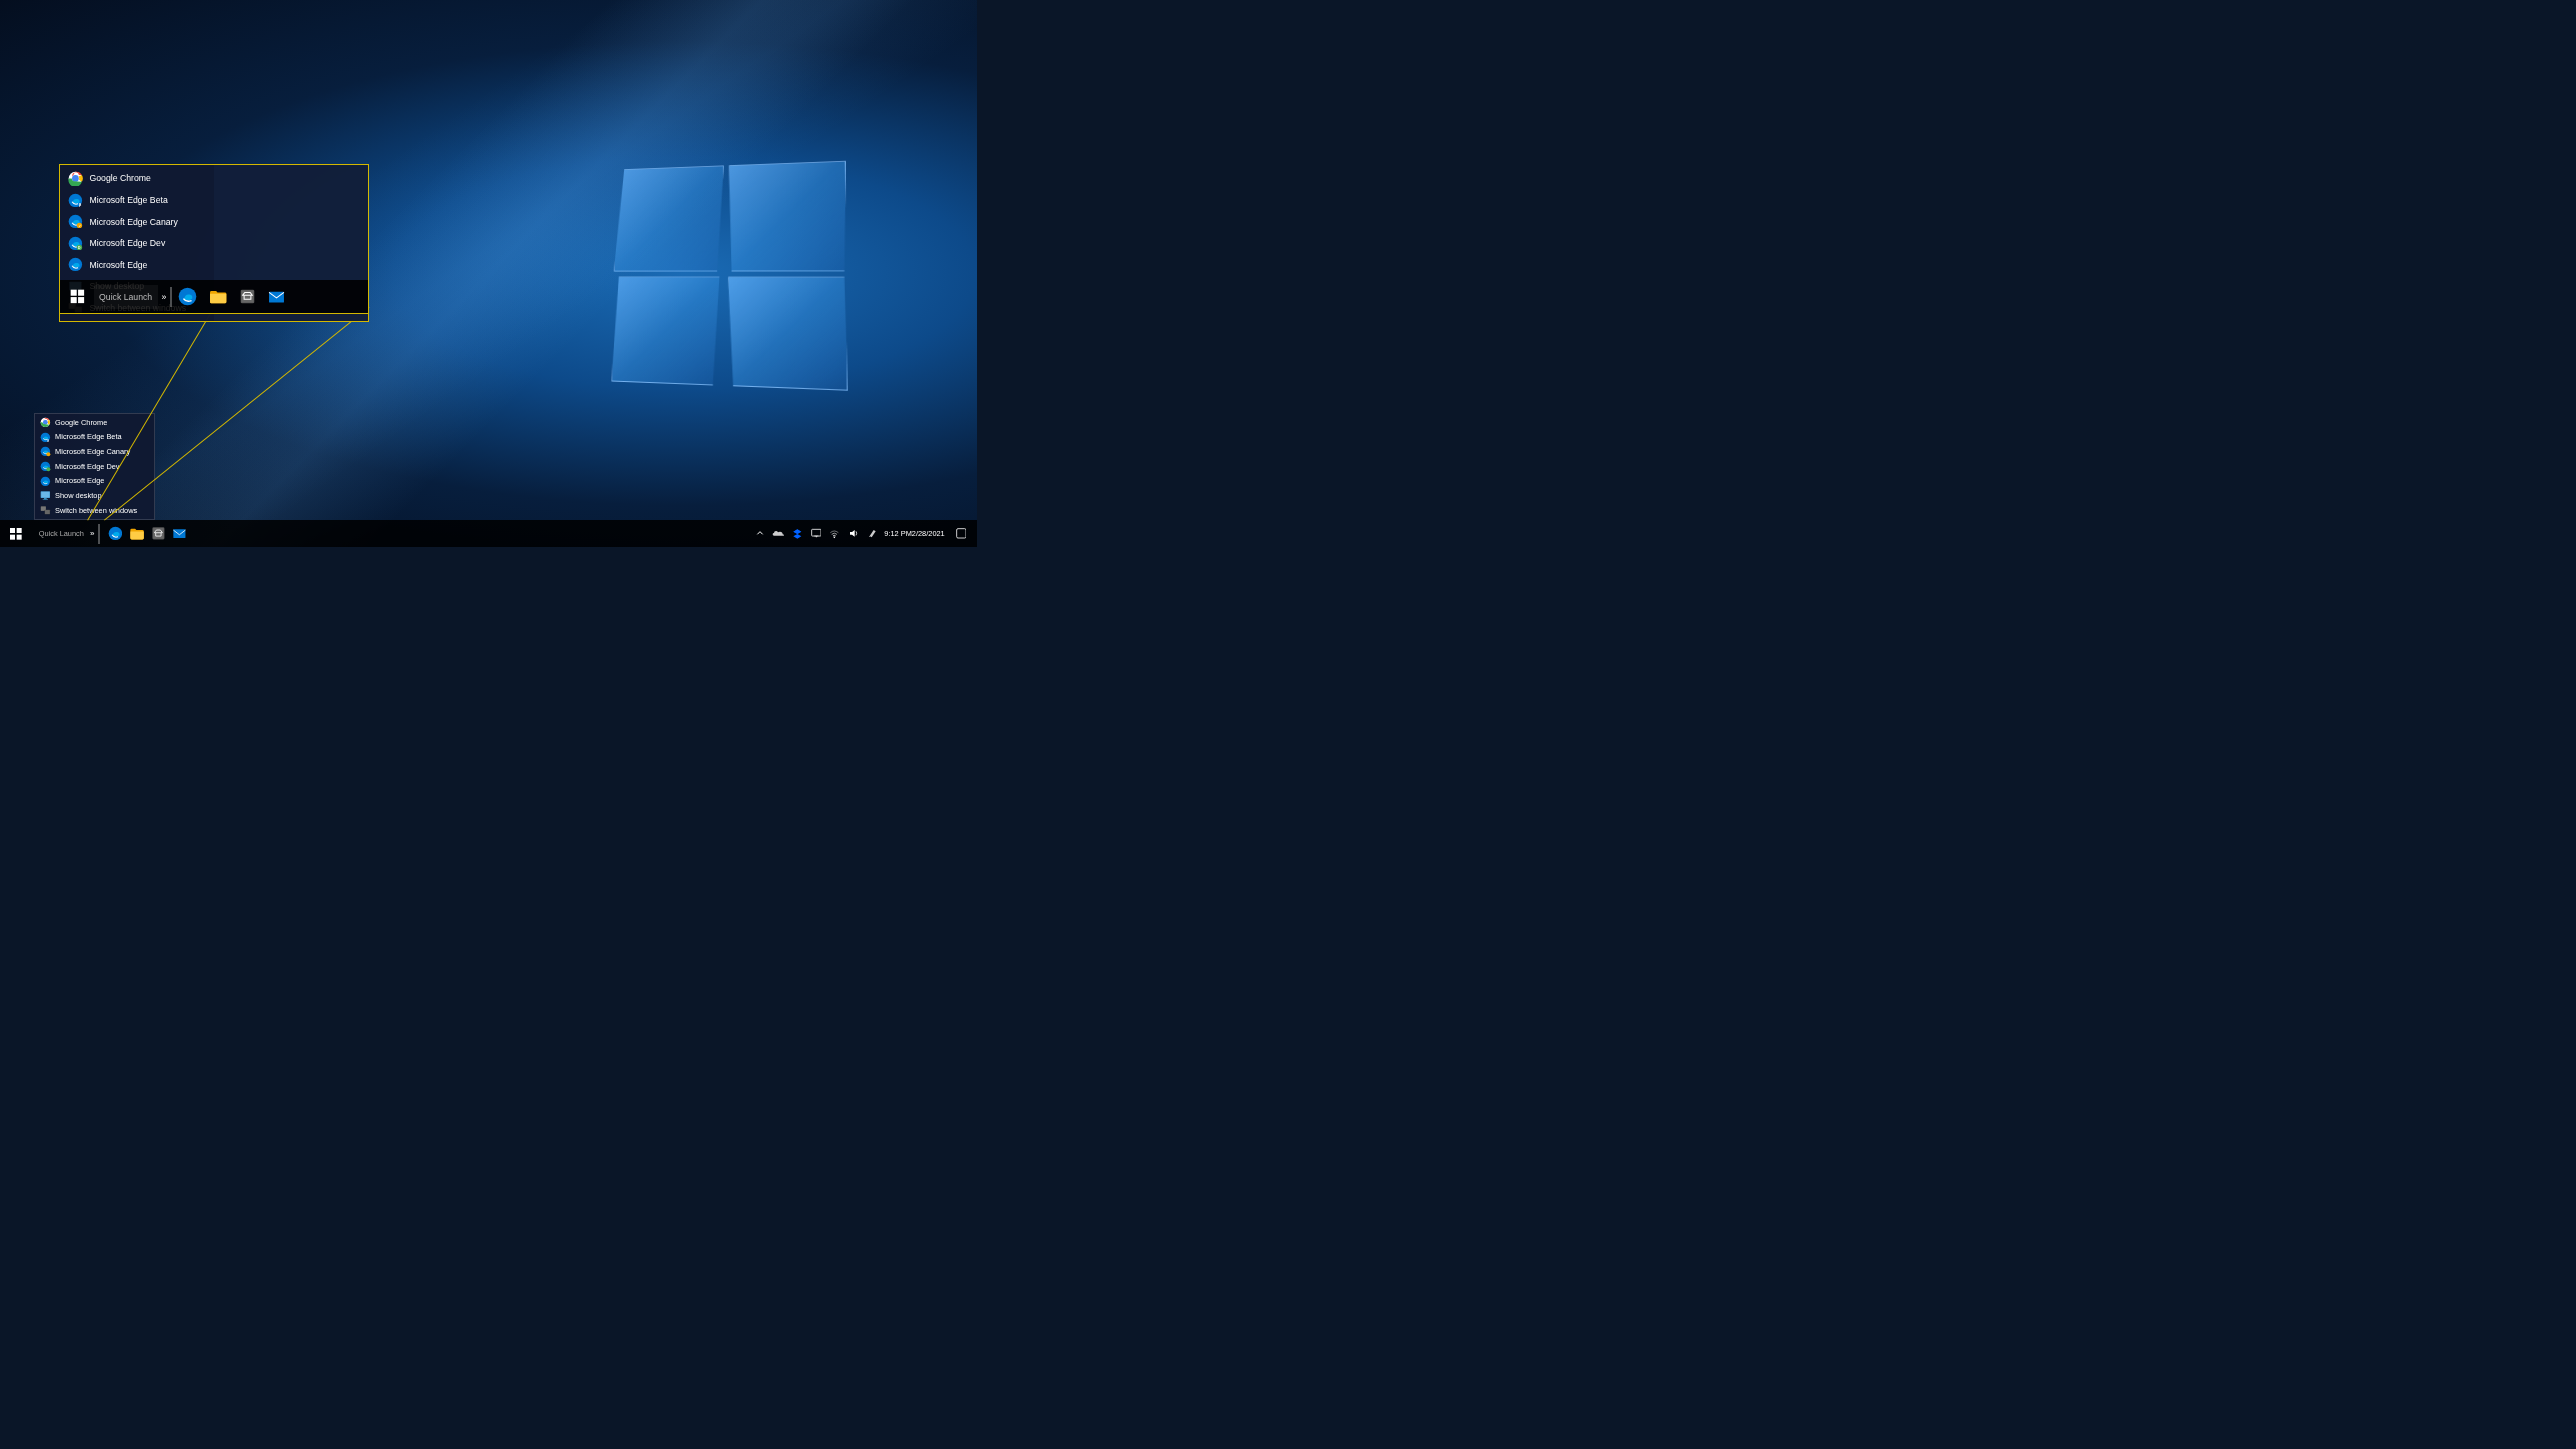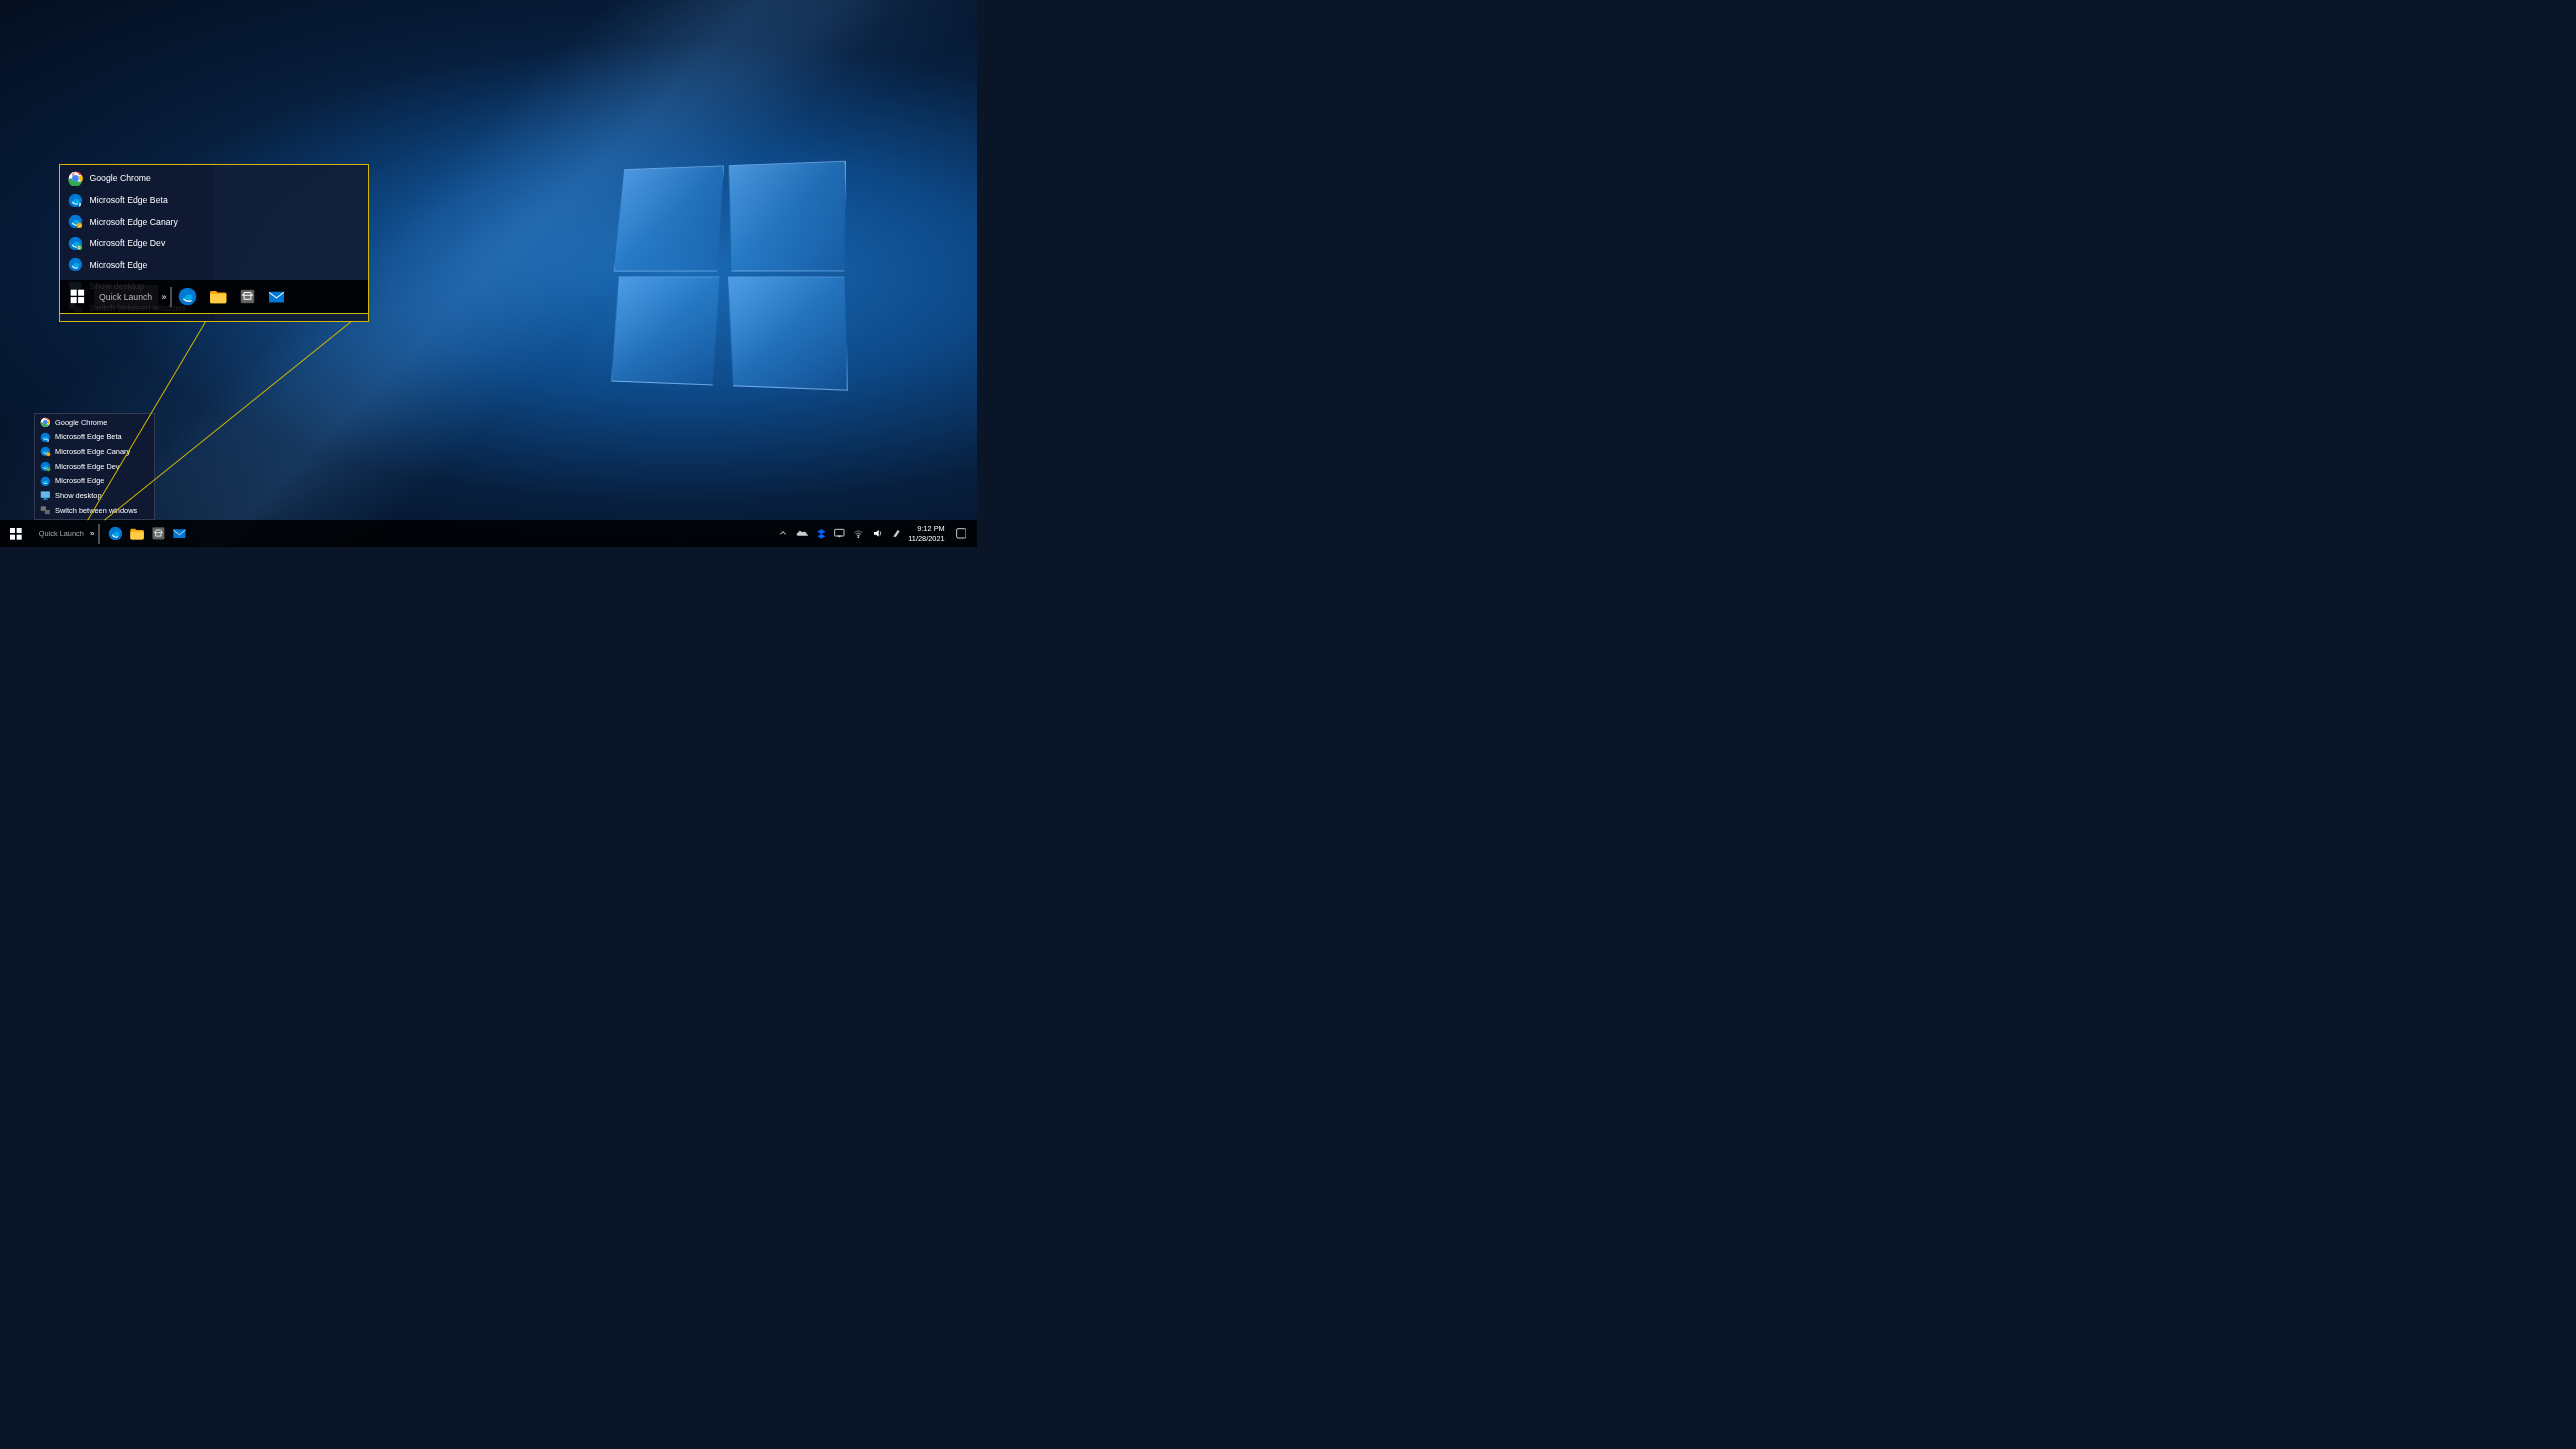--- a/index.html
+++ b/index.html
@@ -139,21 +139,21 @@
       display: flex;
       align-items: center;
       justify-content: center;
       color: white;
       font-size: 8px;
       cursor: pointer;
     }
 
     .clock {
       display: flex;
-      flex-direction: column;
+      flex-direction: row;
       align-items: flex-end;
       font-size: 7.4px;
       color: white;
       line-height: 1.3;
       cursor: pointer;
     }
 
     .notification-btn {
       width: 21.5px;
       height: 27px;
@@ -589,21 +589,21 @@
 
       <div class="tray-icon">
         <svg width="10.7" height="10.7" viewBox="0 0 16 16">
           <path d="M4 12 L10 3 L13 5 L7 14 Z" fill="white" opacity="0.8"></path>
           <path d="M4 12 L3 13 L5 13 Z" fill="white"></path>
         </svg>
       </div>
 
       <div class="clock">
         <span>9:12 PM</span>
-        <span>11/28/2021</span>
+        <span>2/28/2021</span>
       </div>
 
       <div class="notification-btn">
         <svg width="10.7" height="10.7" viewBox="0 0 16 16">
           <rect x="1" y="1" width="14" height="14" rx="2" fill="none" stroke="white" stroke-width="1.2"></rect>
         </svg>
       </div>
 
     </div>
   </div>

